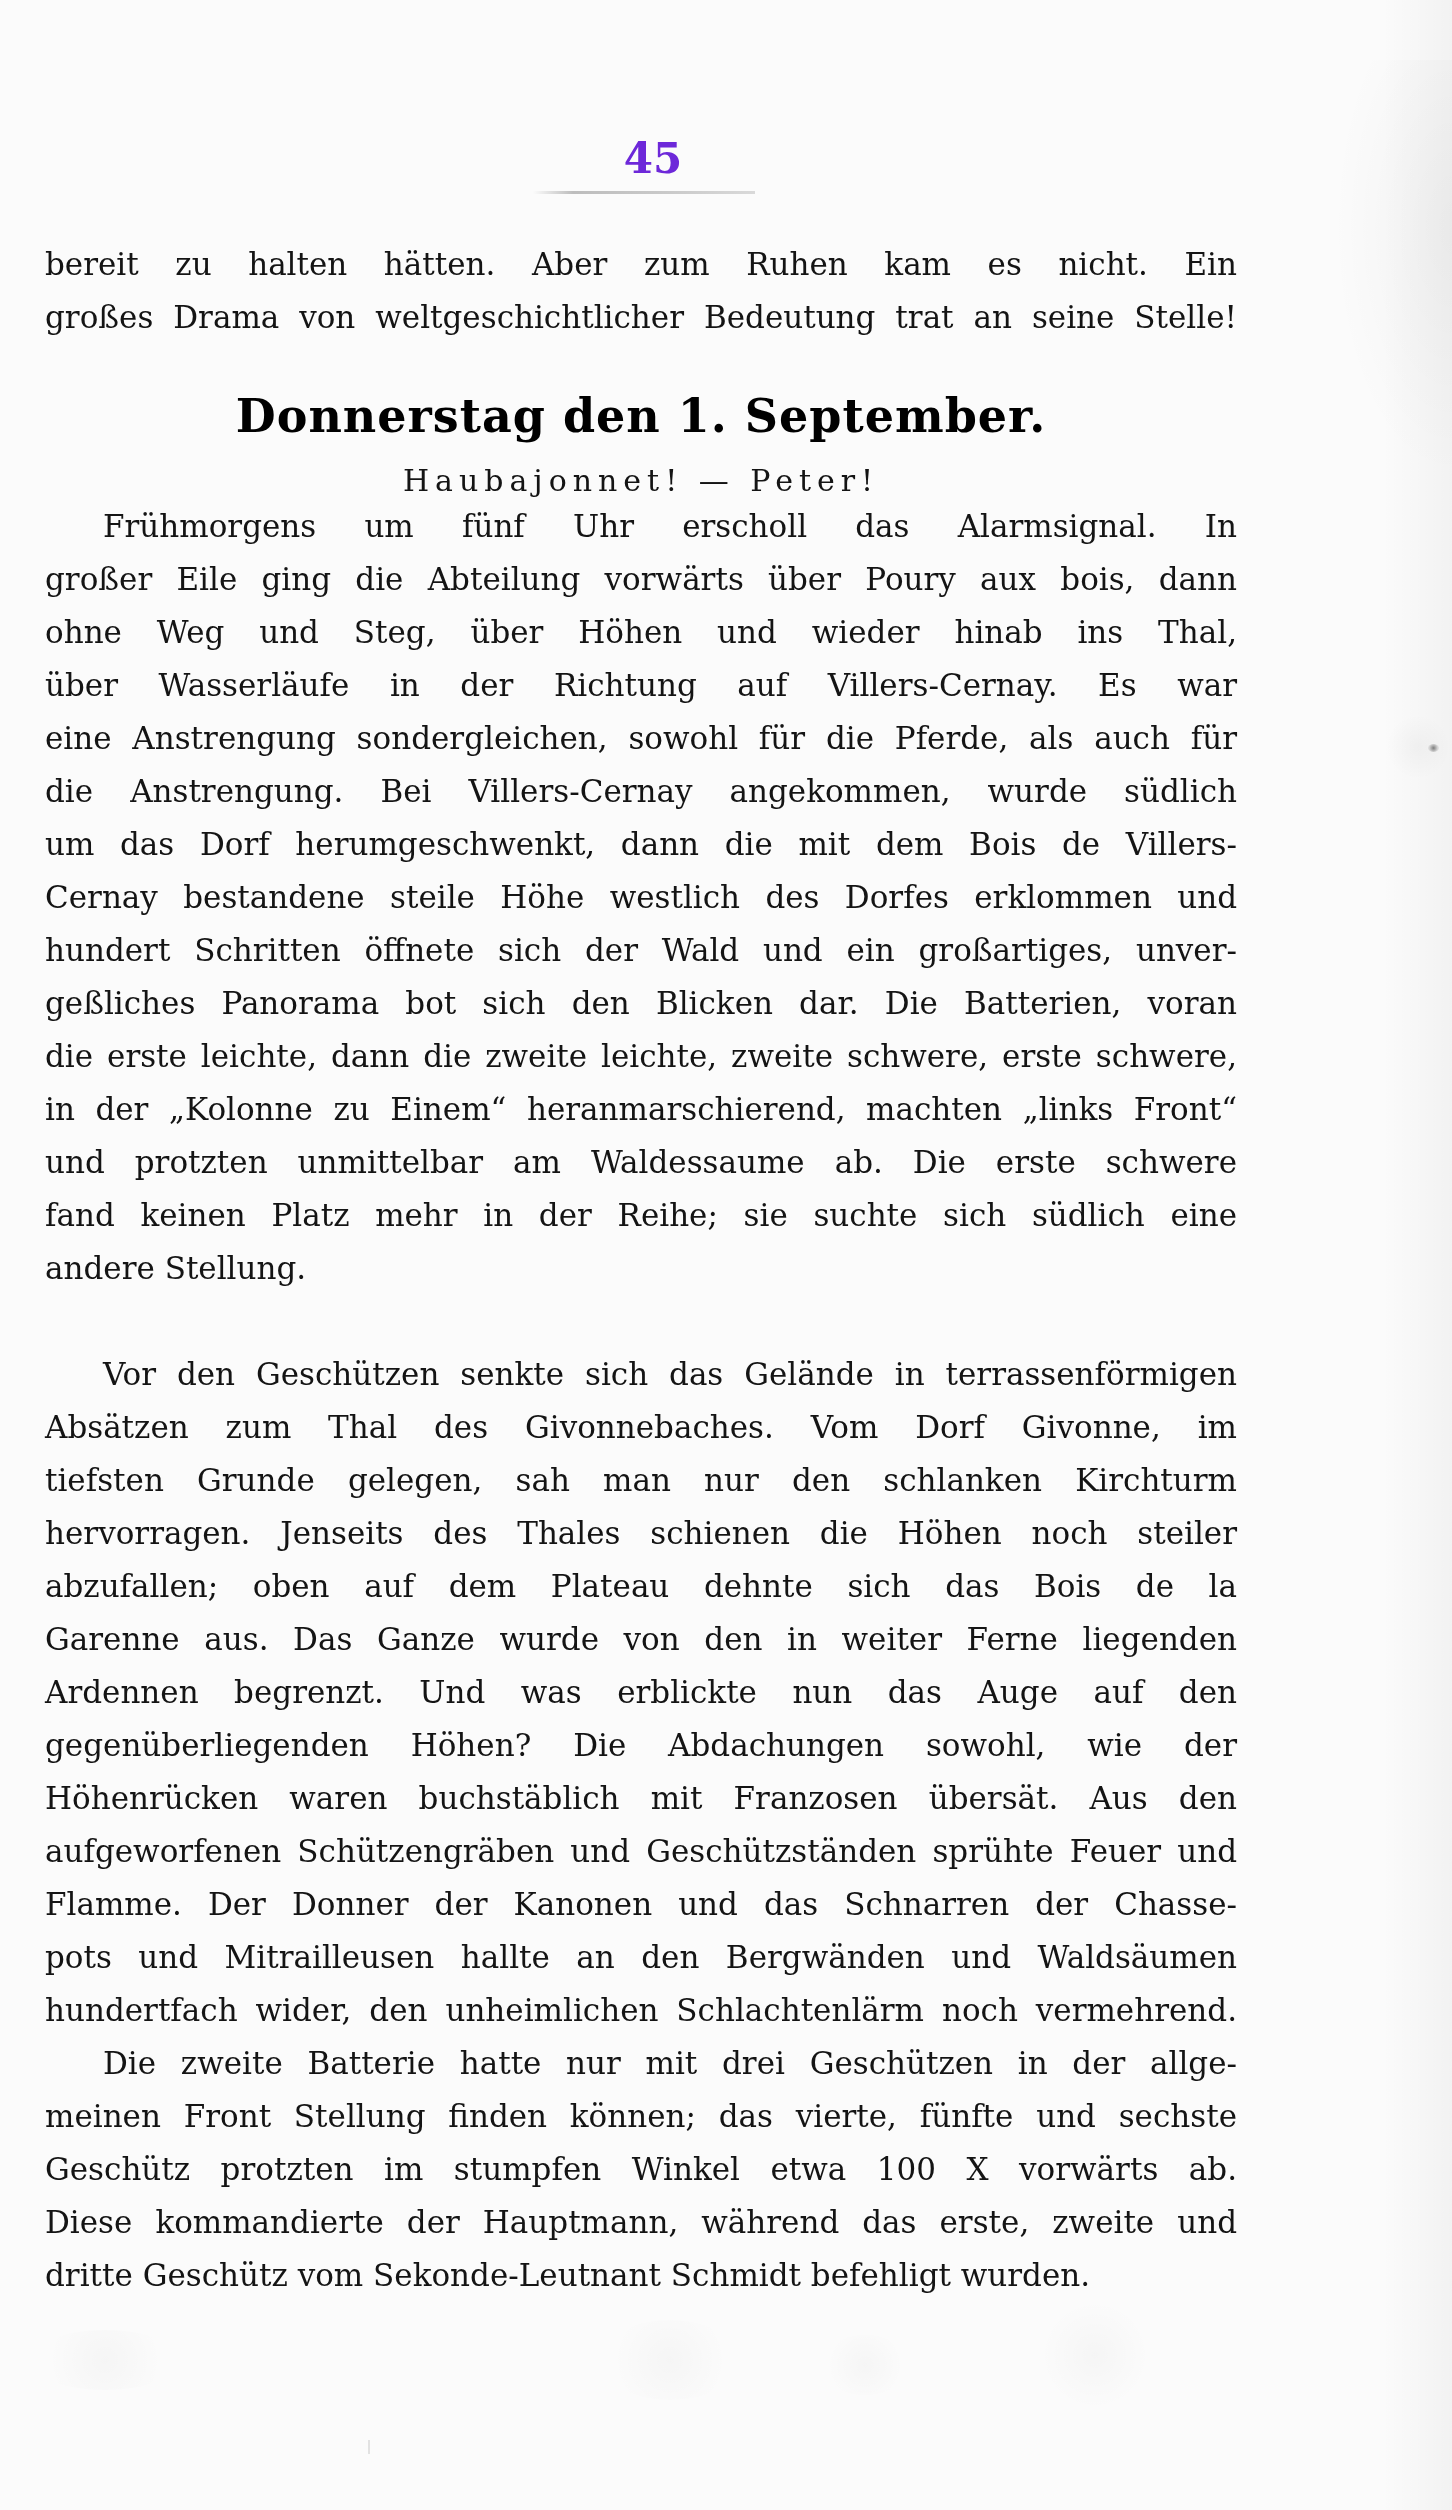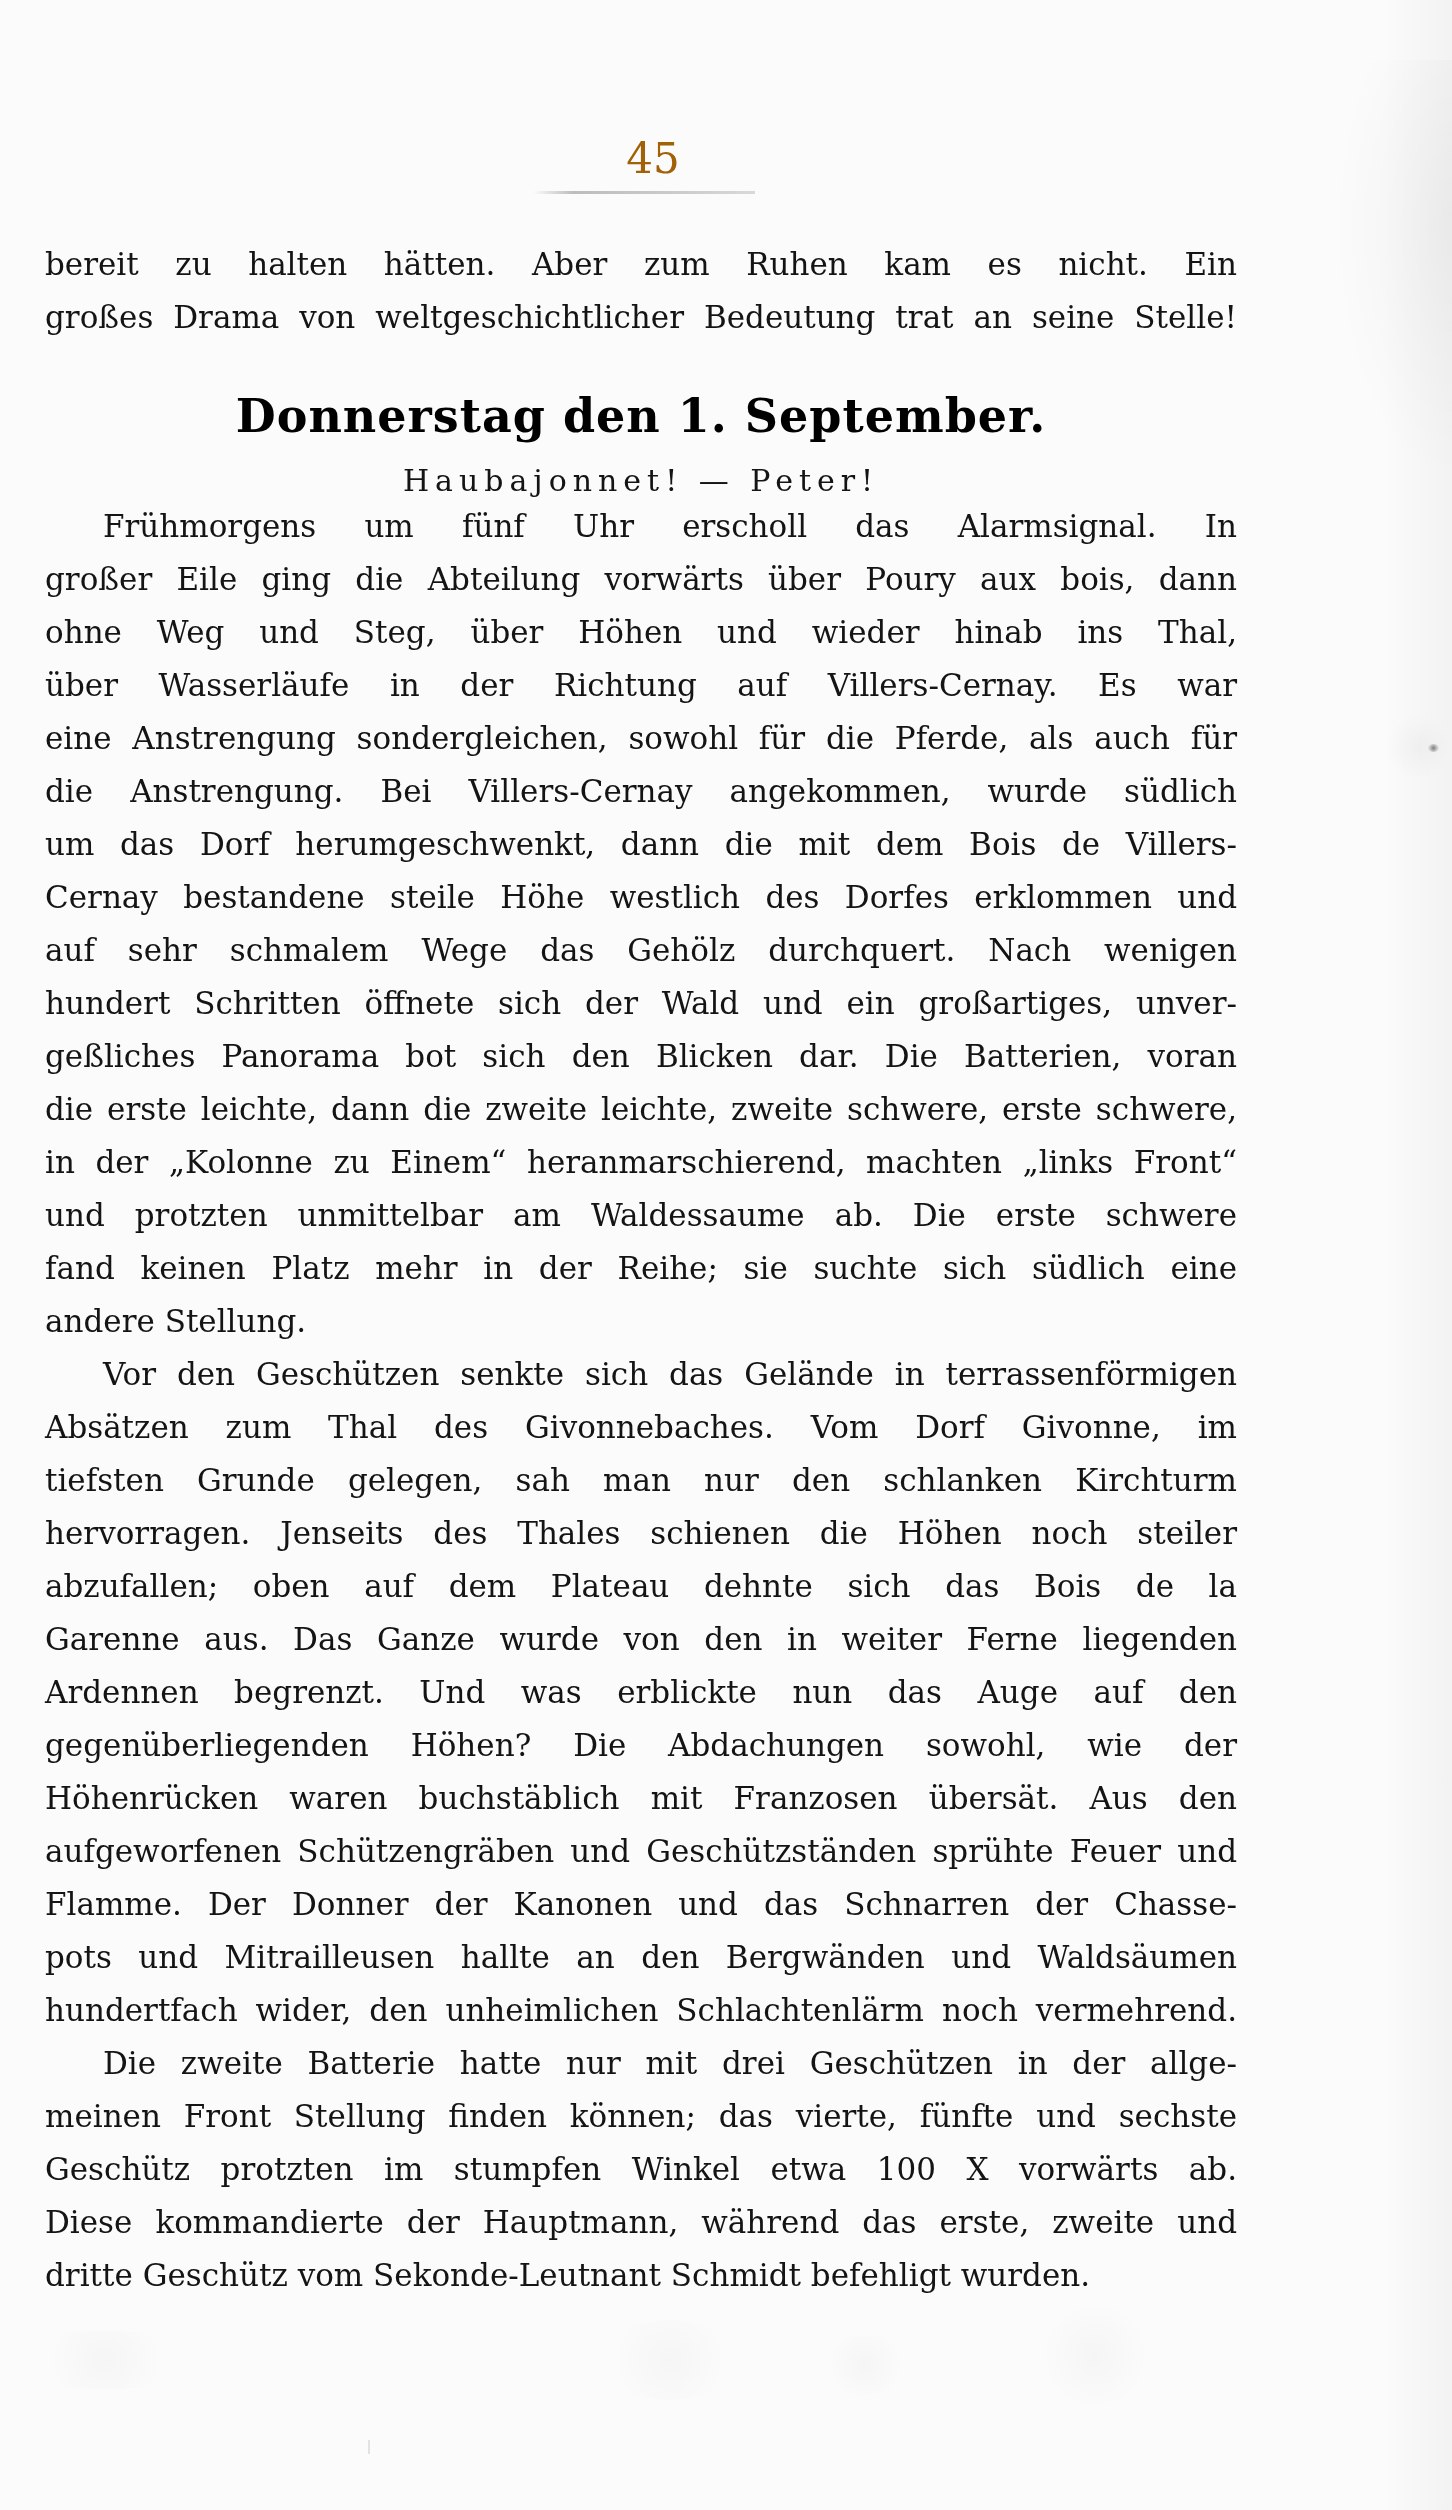--- a/index.html
+++ b/index.html
@@ -17,21 +17,22 @@
     overflow: hidden;
   }
   .pagenum {
     position: absolute;
     left: 57px;
     top: 138px;
     width: 1192px;
     text-align: center;
     font-size: 42px;
     line-height: 1;
-    color: #a16207;
+    color: #6d28d9;
+    font-weight: bold;
   }
   .headrule {
     position: absolute;
     left: 533px;
     top: 191px;
     width: 222px;
     height: 3px;
     background: linear-gradient(to right, rgba(180,180,180,0) 0%, #bdbdbd 18%, #c9c9c9 60%, #d9d9d9 100%);
   }
   .block {
@@ -146,21 +147,20 @@
 
   <div class="block" style="top:500px;">
     <div class="line indent">Frühmorgens um fünf Uhr erscholl das Alarmsignal. In</div>
     <div class="line">großer Eile ging die Abteilung vorwärts über Poury aux bois, dann</div>
     <div class="line">ohne Weg und Steg, über Höhen und wieder hinab ins Thal,</div>
     <div class="line">über Wasserläufe in der Richtung auf Villers-Cernay. Es war</div>
     <div class="line">eine Anstrengung sondergleichen, sowohl für die Pferde, als auch für</div>
     <div class="line">die Anstrengung. Bei Villers-Cernay angekommen, wurde südlich</div>
     <div class="line">um das Dorf herumgeschwenkt, dann die mit dem Bois de Villers-</div>
     <div class="line">Cernay bestandene steile Höhe westlich des Dorfes erklommen und</div>
-    <div class="line">auf sehr schmalem Wege das Gehölz durchquert. Nach wenigen</div>
     <div class="line">hundert Schritten öffnete sich der Wald und ein großartiges, unver-</div>
     <div class="line">geßliches Panorama bot sich den Blicken dar. Die Batterien, voran</div>
     <div class="line">die erste leichte, dann die zweite leichte, zweite schwere, erste schwere,</div>
     <div class="line">in der „Kolonne zu Einem“ heranmarschierend, machten „links Front“</div>
     <div class="line">und protzten unmittelbar am Waldessaume ab. Die erste schwere</div>
     <div class="line">fand keinen Platz mehr in der Reihe; sie suchte sich südlich eine</div>
     <div class="line l">andere Stellung.</div>
   </div>
 
   <div class="block" style="top:1348px;">

